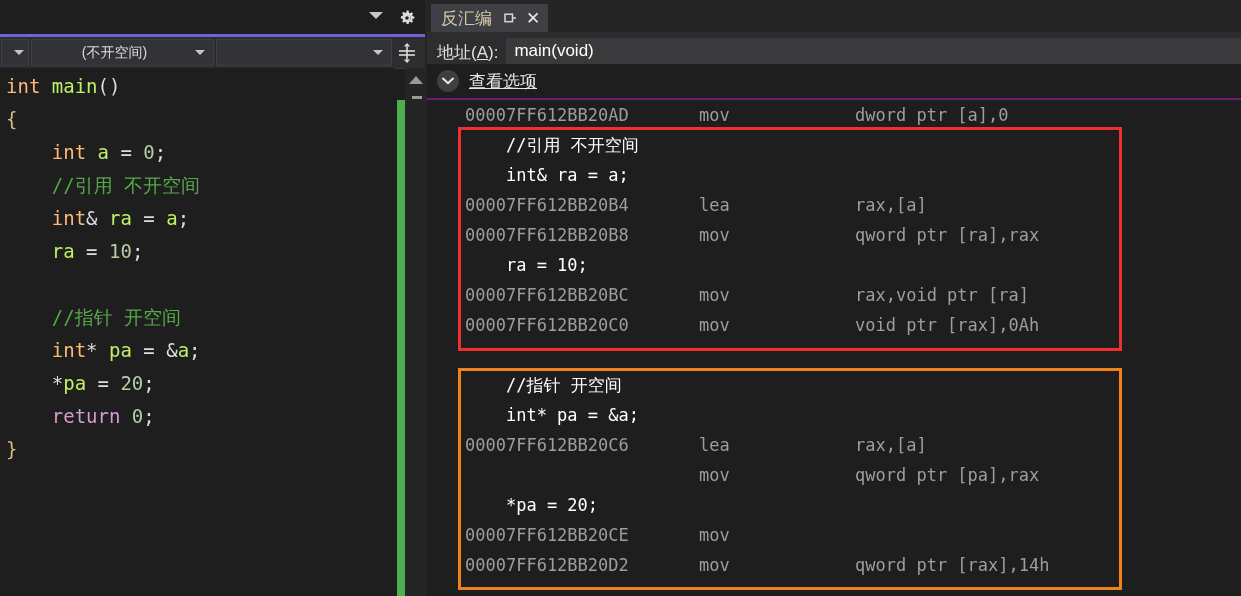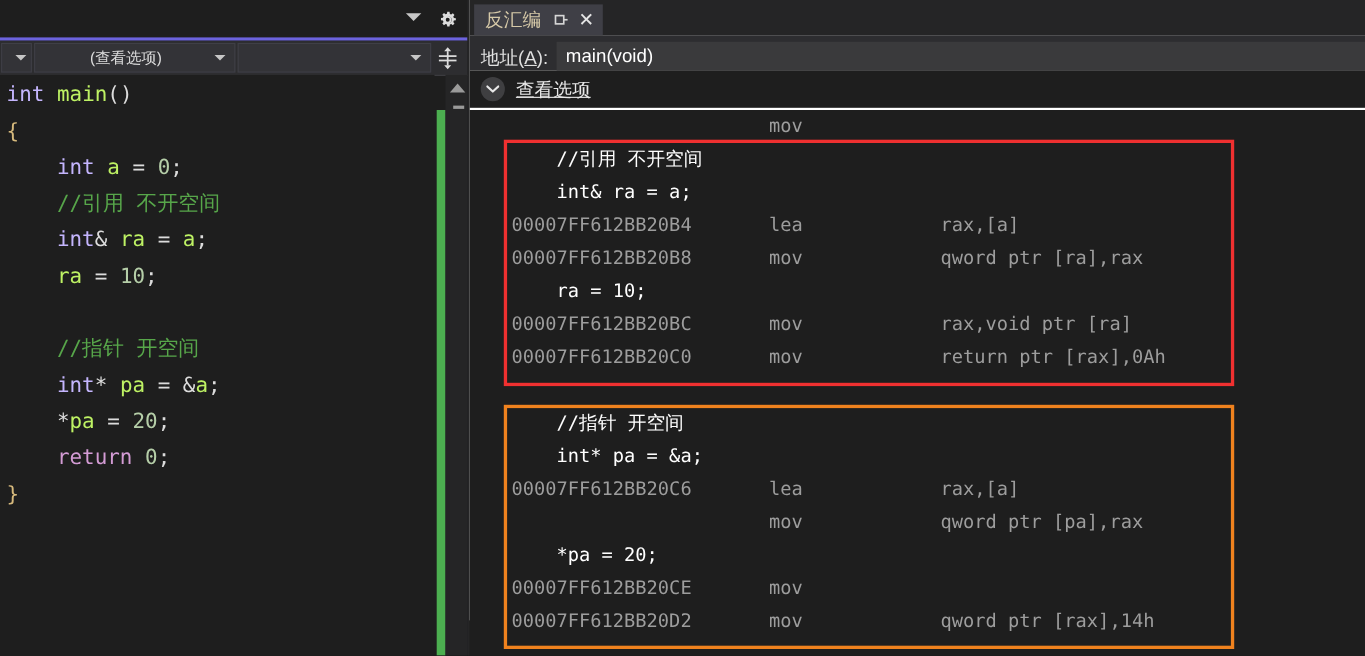--- a/index.html
+++ b/index.html
@@ -32,39 +32,39 @@
   .caret{width:0;height:0;border-left:5px solid transparent;border-right:5px solid transparent;
     border-top:5px solid #c6c6c6;flex:0 0 auto;margin-left:6px;}
   .split-btn{width:28px;display:flex;align-items:center;justify-content:center;}
 
   .code-area{position:absolute;left:0;top:68px;width:395px;height:528px;background:#1e1e1e;
     font-family:"DejaVu Sans Mono","Liberation Mono",monospace;font-size:19px;line-height:33px;
     padding:2px 0 0 6px;box-sizing:border-box;white-space:pre;overflow:hidden;}
   .code-area .ln{height:33px;}
   .ind{position:absolute;left:22px;top:98px;width:0;border-left:1px dashed #6a6a6a;height:348px;}
 
-  .kw-type{color:#c4b5fd;}
+  .kw-type{color:#fdba74;}
   .kw-ctrl{color:#d39bd4;}
   .ident{color:#bef264;}
   .plain{color:#dcdcdc;}
   .num{color:#b5cea8;}
   .cmt{color:#57a64a;}
   .brace{color:#d7ba7d;}
 
   
   .chg-bar{position:absolute;left:397px;top:100px;width:8px;height:496px;background:#4caf50;}
   .scroll-col{position:absolute;left:405px;top:68px;width:20px;height:528px;background:#252526;}
   .sb-up{position:absolute;left:409px;top:76px;width:0;height:0;
     border-left:7px solid transparent;border-right:7px solid transparent;border-bottom:8px solid #9a9a9a;}
   .sb-mark{position:absolute;left:412px;top:96px;width:10px;height:3px;background:#9a9a9a;}
 
   .v-divider{position:absolute;left:425px;top:0;width:2px;height:596px;background:#252526;}
 
   
-  .right-pane{position:absolute;left:427px;top:0;width:814px;height:564px;background:#ffffff;}
+  .right-pane{position:absolute;left:427px;top:0;width:814px;height:564px;background:#701a75;}
 
   .tab-strip{position:absolute;left:0;top:0;width:814px;height:32px;background:#252526;}
   .tab{position:absolute;left:4px;top:4px;height:28px;background:#3f3f46;display:flex;align-items:center;
     padding:0 8px 0 10px;box-sizing:border-box;}
   .tab-title{color:#d6c9a8;font-size:17px;margin-right:10px;}
   .tab-pin{width:16px;height:16px;margin-right:8px;}
   .tab-close{color:#e6e6e6;font-size:17px;line-height:17px;}
 
   .addr-bar{position:absolute;left:0;top:32px;width:814px;height:32px;background:#2d2d30;
     display:flex;align-items:flex-end;}
@@ -109,21 +109,21 @@
       </div>
     </div>
 
     <div class="purple-line"></div>
 
     <div class="nav-bar">
       <div class="combo c1">
         <span class="caret"></span>
       </div>
       <div class="combo c2">
-        <span class="lbl">(查看选项)</span>
+        <span class="lbl">(不开空间)</span>
         <span class="caret"></span>
       </div>
       <div class="combo c3">
         <span class="lbl"></span>
         <span class="caret"></span>
       </div>
       <div class="split-btn">
         <svg width="20" height="22" viewBox="0 0 20 22">
           <path fill="#dcdcdc" d="M10 1l3.2 3.6H6.8L10 1zM10 21l-3.2-3.6h6.4L10 21z"></path>
           <rect x="2" y="8.2" width="16" height="1.6" fill="#dcdcdc"></rect>
@@ -167,28 +167,28 @@
     <div class="opts-row">
       <span class="opts-circle">
         <svg width="12" height="8" viewBox="0 0 12 8">
           <path d="M1 1.6L6 6.2 11 1.6" fill="none" stroke="#e8e8e8" stroke-width="2" stroke-linecap="round" stroke-linejoin="round"></path>
         </svg>
       </span>
       <span class="opts-text">查看选项</span>
     </div>
 
     <div class="dis-area">
-        <div class="dl"><span class="m">mov</span></div>
+        <div class="dl"><span class="a">00007FF612BB20AD</span><span class="m">mov</span><span class="o">dword ptr [a],0</span></div>
         <div class="dl"><span class="src">    //引用 不开空间</span></div>
         <div class="dl"><span class="src">    int&amp; ra = a;</span></div>
         <div class="dl"><span class="a">00007FF612BB20B4</span><span class="m">lea</span><span class="o">rax,[a]</span></div>
         <div class="dl"><span class="a">00007FF612BB20B8</span><span class="m">mov</span><span class="o">qword ptr [ra],rax</span></div>
         <div class="dl"><span class="src">    ra = 10;</span></div>
         <div class="dl"><span class="a">00007FF612BB20BC</span><span class="m">mov</span><span class="o">rax,void ptr [ra]</span></div>
-        <div class="dl"><span class="a">00007FF612BB20C0</span><span class="m">mov</span><span class="o">return ptr [rax],0Ah</span></div>
+        <div class="dl"><span class="a">00007FF612BB20C0</span><span class="m">mov</span><span class="o">void ptr [rax],0Ah</span></div>
         <div class="dl"><span class="src"> </span></div>
         <div class="dl"><span class="src">    //指针 开空间</span></div>
         <div class="dl"><span class="src">    int* pa = &amp;a;</span></div>
         <div class="dl"><span class="a">00007FF612BB20C6</span><span class="m">lea</span><span class="o">rax,[a]</span></div>
         <div class="dl"><span class="m">mov</span><span class="o">qword ptr [pa],rax</span></div>
         <div class="dl"><span class="src">    *pa = 20;</span></div>
         <div class="dl"><span class="a">00007FF612BB20CE</span><span class="m">mov</span></div>
         <div class="dl"><span class="a">00007FF612BB20D2</span><span class="m">mov</span><span class="o">qword ptr [rax],14h</span></div>
       </div>
   </div>

